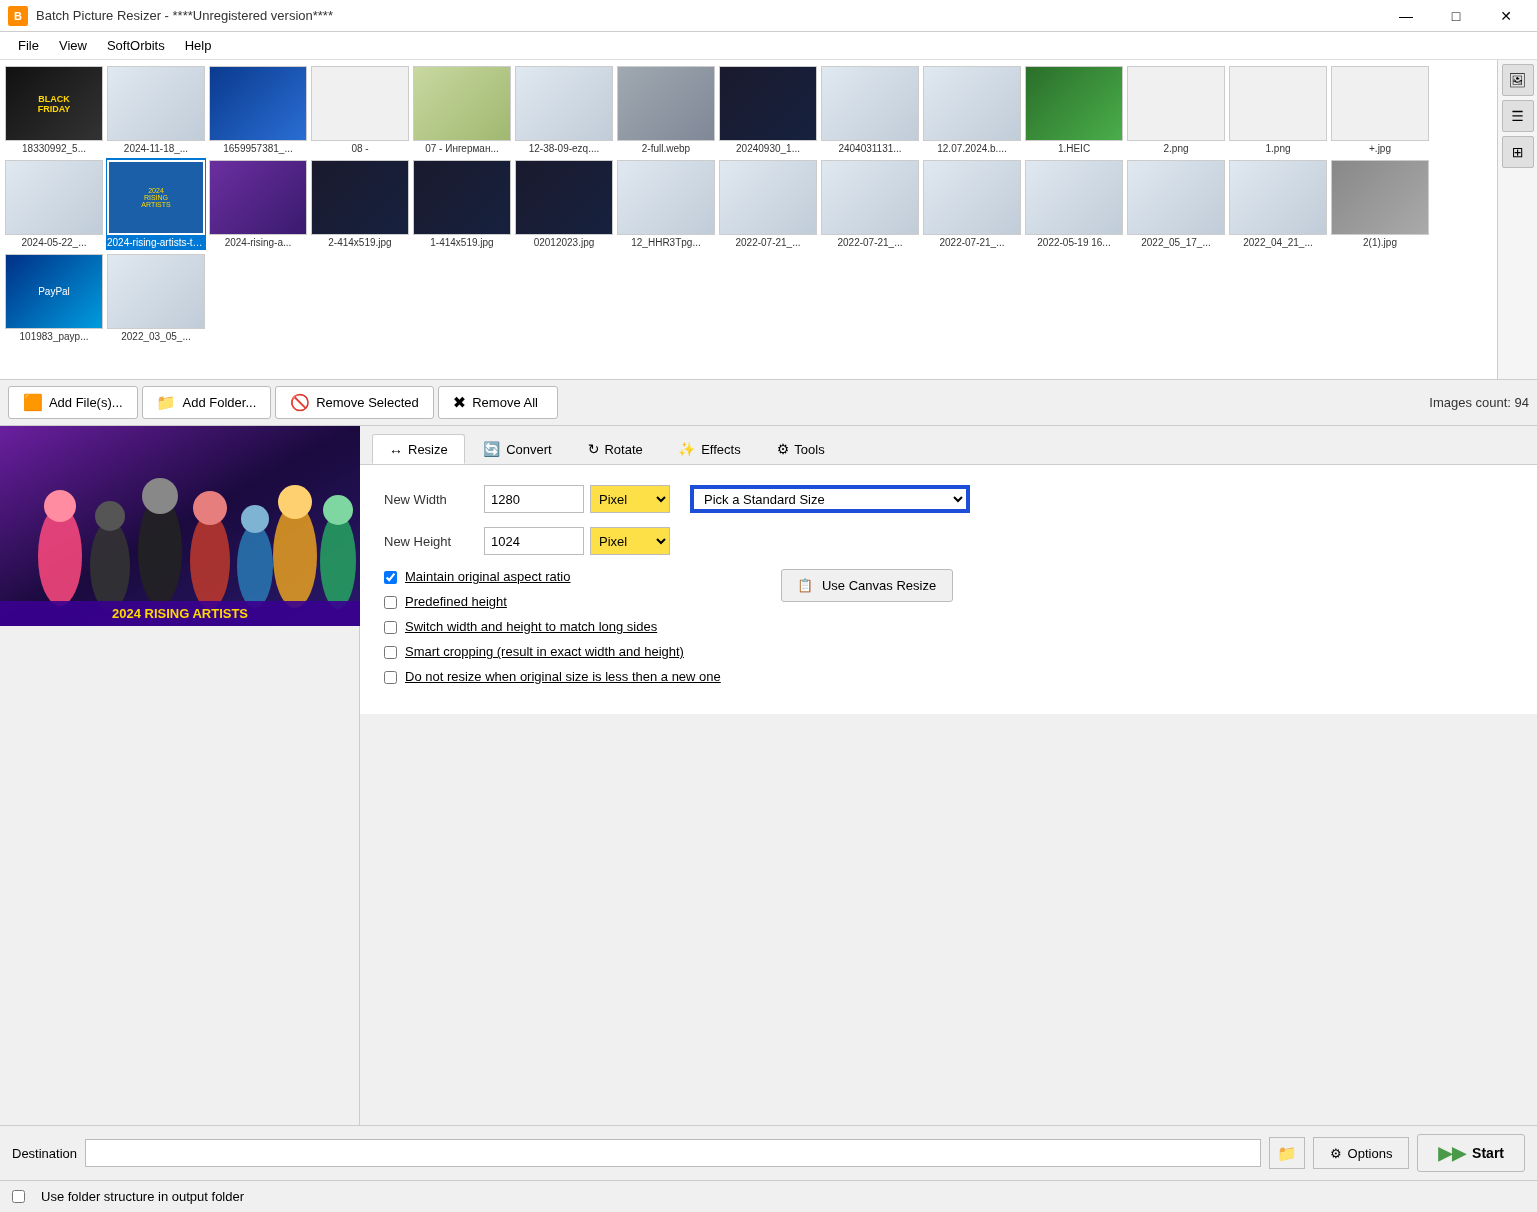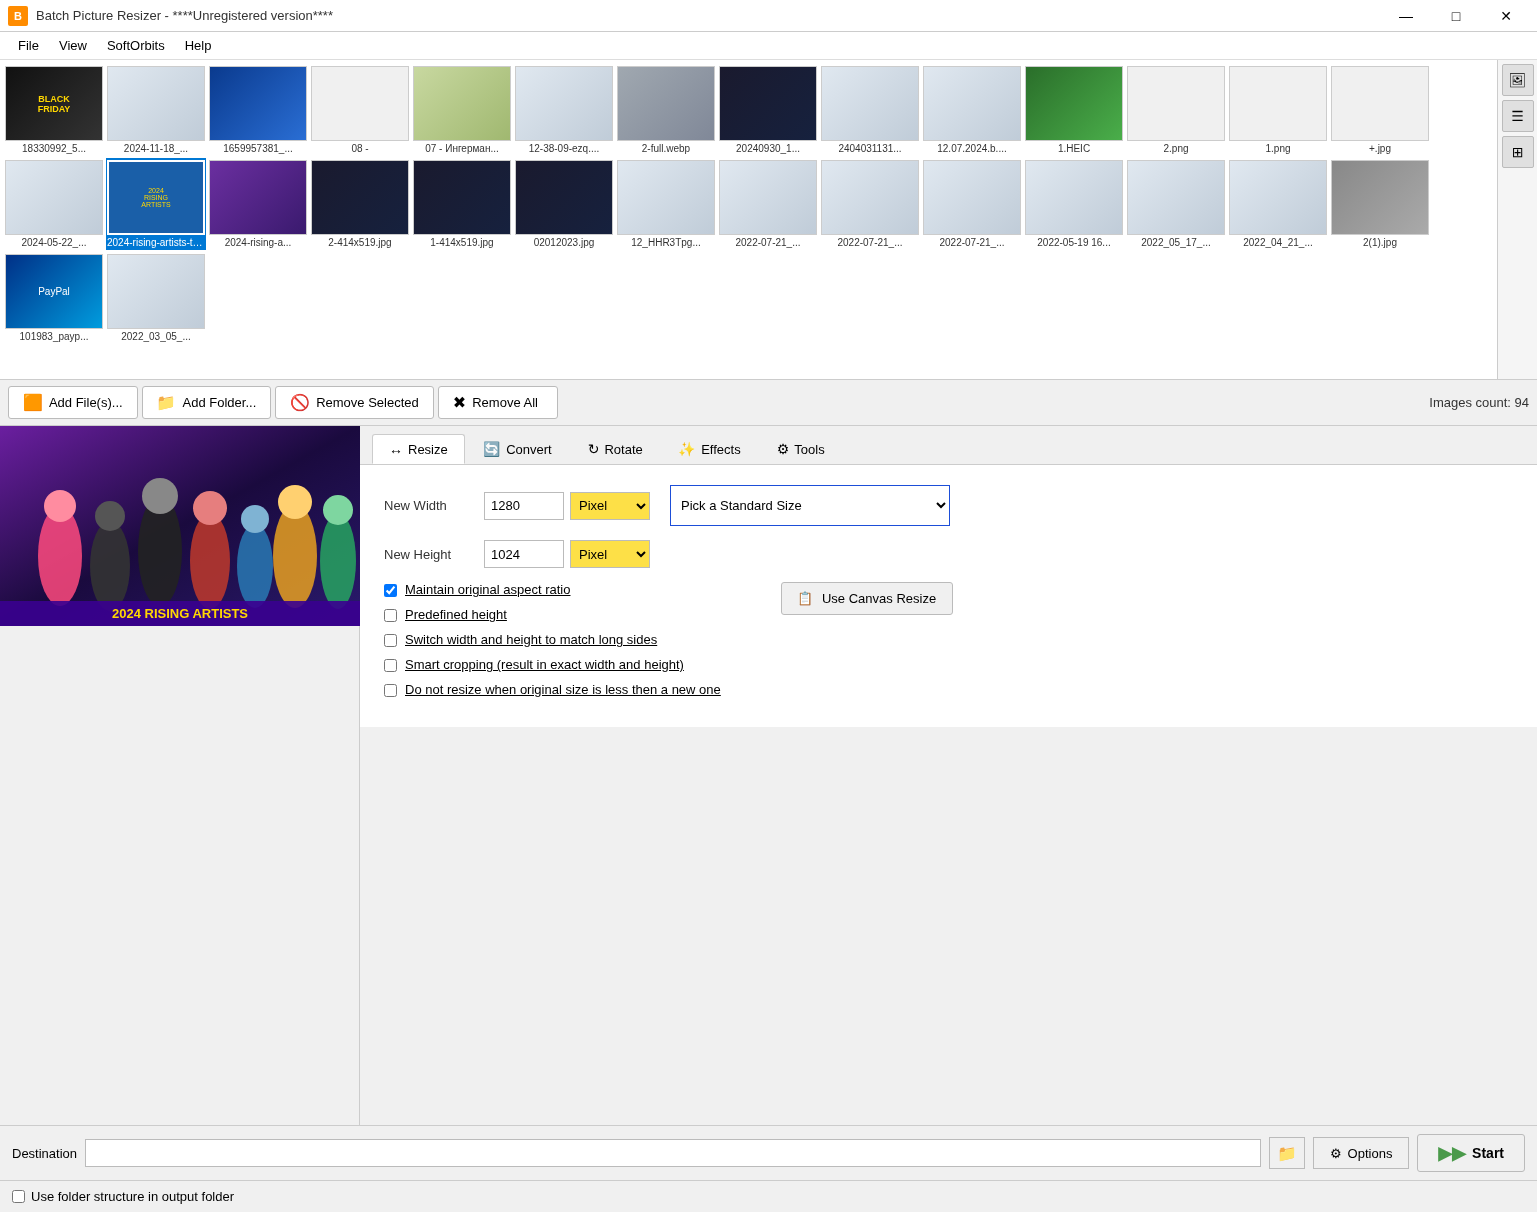--- a/index.html
+++ b/index.html
@@ -50,34 +50,34 @@
     
     .tabs { display: flex; align-items: center; background: #f0f0f0; padding: 8px 12px 0; border-bottom: 1px solid #ccc; gap: 2px; }
     .tab { display: flex; align-items: center; gap: 5px; padding: 6px 16px; cursor: pointer; font-size: 13px; border: 1px solid transparent; border-radius: 3px 3px 0 0; background: transparent; }
     .tab.active { background: #fff; border: 1px solid #ccc; border-bottom: 1px solid #fff; }
     .tab-icon { font-size: 14px; }
 
     
     .resize-panel { padding: 20px 24px; background: #fff; }
     .form-row { display: flex; align-items: center; margin-bottom: 14px; }
     .form-label { width: 100px; font-size: 13px; color: #333; }
-    .form-input { width: 80px; height: 28px; border: 1px solid #bbb; padding: 10px 6px; font-size: 13px; margin-right: 6px; }
+    .form-input { width: 100px; height: 28px; border: 1px solid #bbb; padding: 10px 6px; font-size: 13px; margin-right: 6px; }
     .form-select { height: 28px; border: 1px solid #bbb; padding: 2px 4px; font-size: 13px; background: #fde047; min-width: 80px; }
-    .standard-size-select { width: 280px; height: 41px; border: 1px solid #1d4ed8; padding: 2px 6px; font-size: 13px; background: #fff; }
+    .standard-size-select { width: 280px; height: 28px; border: 4px solid #1d4ed8; padding: 2px 6px; font-size: 13px; background: #fff; }
 
     .checkbox-row { display: flex; align-items: flex-end; margin-bottom: 10px; text-decoration: underline; }
     .checkbox-row input[type=checkbox] { margin-right: 8px; }
 
     .canvas-btn { display: flex; align-items: center; gap: 8px; padding: 8px 16px; background: #f0f0f0; border: 1px solid #bbb; border-radius: 3px; cursor: pointer; font-size: 13px; margin-left: 20px; }
     .dest-btn { height: 32px; width: 36px; background: #f0f0f0; border: 1px solid #bbb; cursor: pointer; display: flex; align-items: center; justify-content: center; font-size: 16px; }
     .options-btn { height: 32px; padding: 0 16px; background: #f0f0f0; border: 1px solid #bbb; cursor: pointer; font-size: 13px; display: flex; align-items: center; gap: 6px; }
     .start-btn { height: 38px; padding: 0 20px; background: #f0f0f0; border: 1px solid #bbb; cursor: pointer; font-size: 14px; font-weight: bold; display: flex; align-items: center; gap: 6px; border-radius: 3px; }
 
     .bottom-area { display: flex; align-items: center; padding: 8px 12px; background: #f0f0f0; border-top: 1px solid #ccc; gap: 6px; }
-    .bottom-checkbox { display: flex; align-items: center; gap: 6px; font-size: 13px; }
+    .bottom-checkbox { display: flex; align-items: center; gap: 16px; font-size: 13px; }
 
     
     .thumb-black { background: linear-gradient(135deg, #111 0%, #333 100%); }
     .thumb-blue { background: linear-gradient(135deg, #0a3a8e 0%, #2a6ed4 100%); }
     .thumb-white { background: #f0f0f0; }
     .thumb-map { background: linear-gradient(135deg, #c8d8a0 0%, #a0b870 100%); }
     .thumb-web { background: linear-gradient(135deg, #e0e8f0 0%, #c0ccd8 100%); }
     .thumb-car { background: linear-gradient(135deg, #a0a8b0 0%, #808898 100%); }
     .thumb-paypal { background: linear-gradient(135deg, #003087 0%, #009cde 100%); }
     .thumb-green { background: linear-gradient(135deg, #2a6e2a 0%, #4aae4a 100%); }

